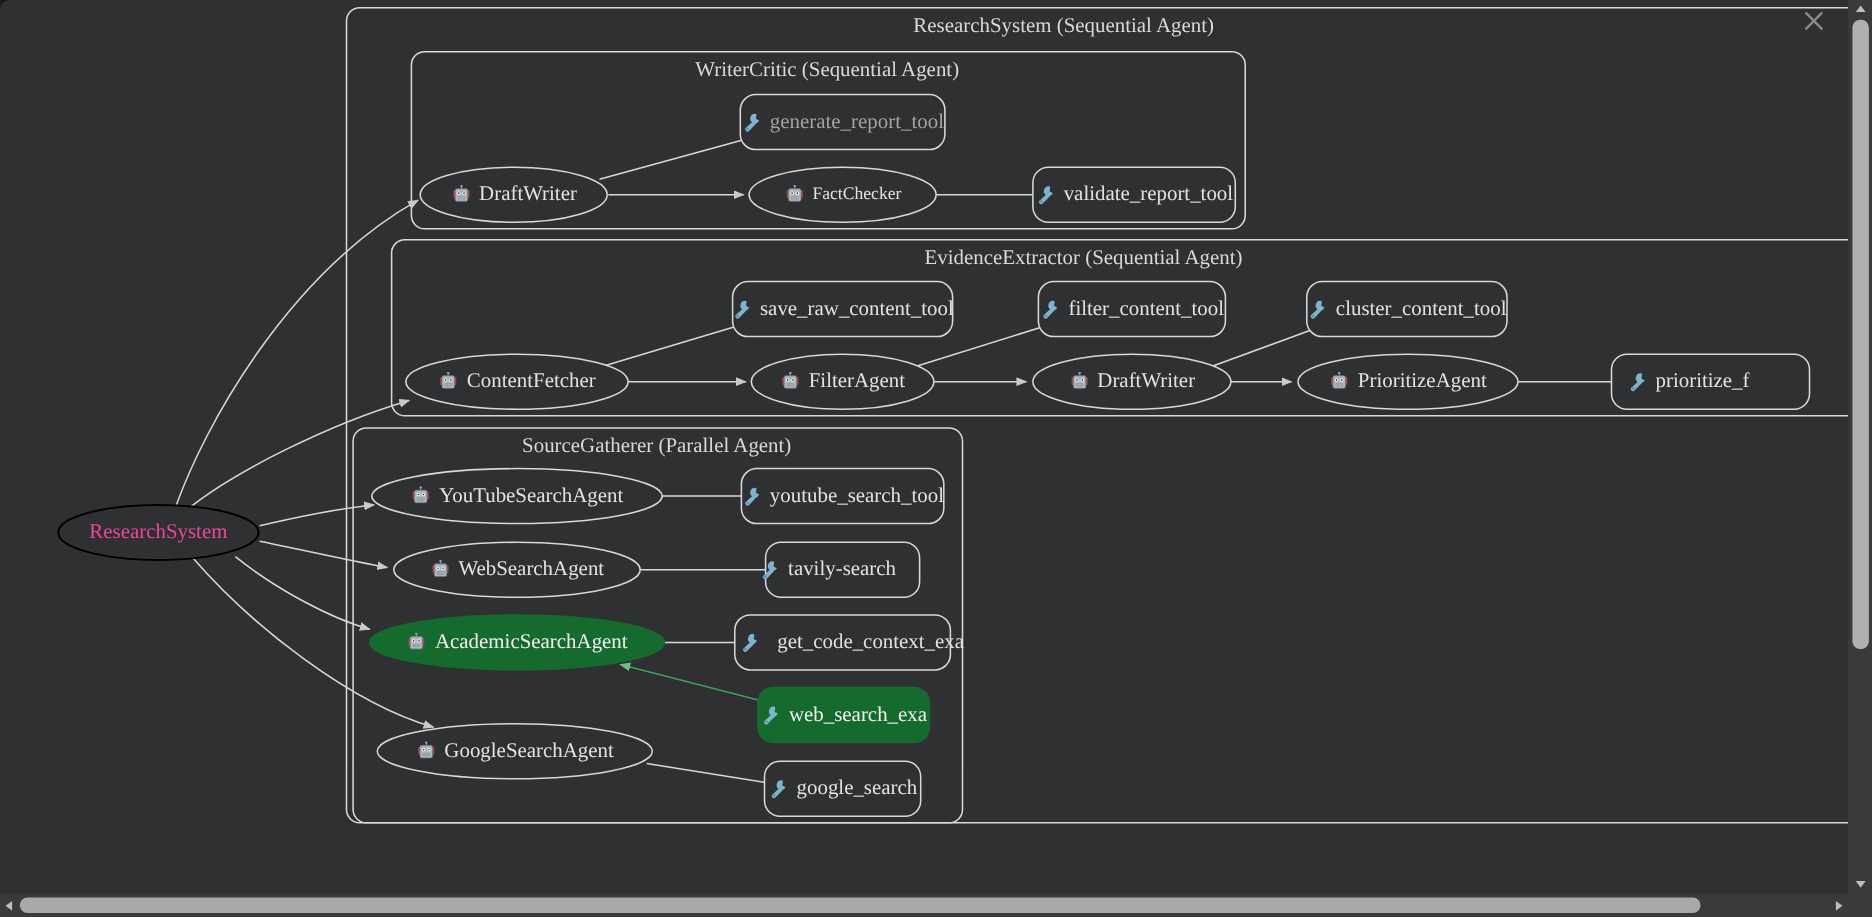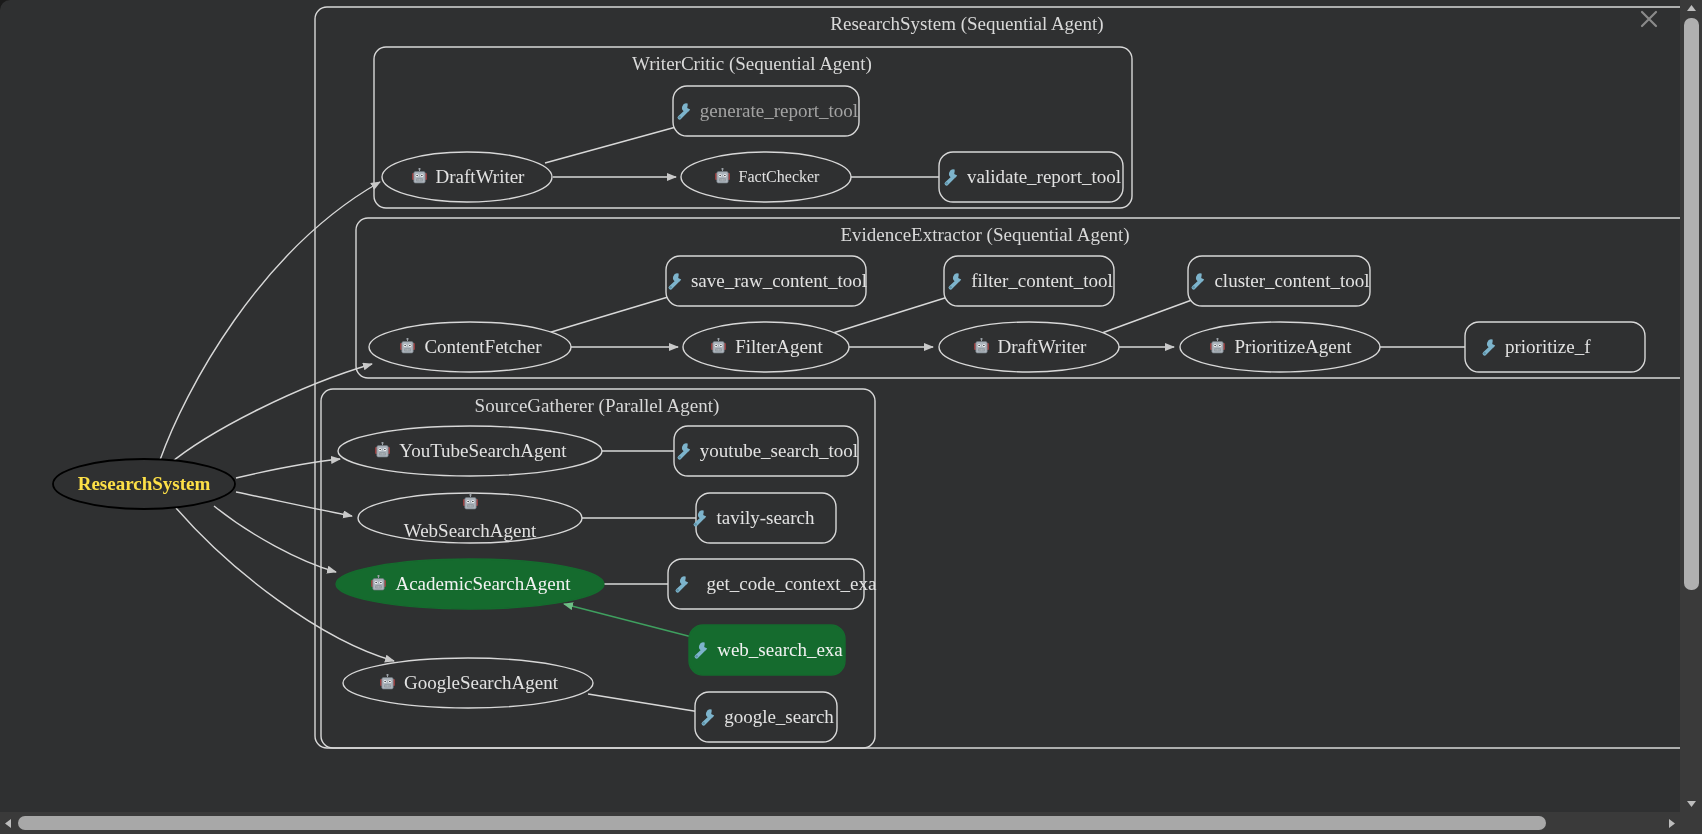--- a/index.html
+++ b/index.html
@@ -209,21 +209,21 @@
       </svg>
 
       <div id="cluster-titles">
           <div class="cluster-title" style="left: 967px; top: 13px;">ResearchSystem (Sequential Agent)</div>
           <div class="cluster-title" style="left: 752px; top: 53px;">WriterCritic (Sequential Agent)</div>
           <div class="cluster-title" style="left: 985px; top: 224px;">EvidenceExtractor (Sequential Agent)</div>
           <div class="cluster-title" style="left: 597px; top: 395px;">SourceGatherer (Parallel Agent)</div>
         </div>
       <div id="node-labels">
           <div class="node-label" style="left: 53px; top: 459px; width: 182px; height: 50px; display: flex; align-items: center; justify-content: center; gap: 7px; padding-left: 0px; box-sizing: border-box;">
-            <span style="color: #fde047; font-size: 19px; font-weight: bold;">ResearchSystem</span>
+            <span style="color: #ec4899; font-size: 19px;">ResearchSystem</span>
           </div>
           <div class="node-label" style="left: 382px; top: 152px; width: 170px; height: 50px; display: flex; align-items: center; justify-content: center; gap: 7px; padding-left: 0px; box-sizing: border-box;">
             <span style="display: flex; align-items: center;">
               <svg width="19" height="19" viewBox="0 0 19 19">
                 <path d="M9.5,0.8 L9.5,3.2" stroke="#9aa0a6" stroke-width="1"></path>
                 <circle cx="9.5" cy="1" r="1.1" fill="#9aa0a6"></circle>
                 <rect x="2.2" y="5" width="2" height="7" rx="0.9" fill="#b04242"></rect>
                 <rect x="14.8" y="5" width="2" height="7" rx="0.9" fill="#b04242"></rect>
                 <rect x="3.8" y="3.6" width="11.4" height="11.4" rx="1.6" fill="#adb5bd" stroke="#6f767d" stroke-width="0.7"></rect>
                 <circle cx="7.1" cy="7.6" r="1.5" fill="#ffffff"></circle>
@@ -397,21 +397,21 @@
                 <circle cx="7.1" cy="7.6" r="1.5" fill="#ffffff"></circle>
                 <circle cx="7.1" cy="7.6" r="0.75" fill="#23272b"></circle>
                 <circle cx="11.9" cy="7.6" r="1.5" fill="#ffffff"></circle>
                 <circle cx="11.9" cy="7.6" r="0.75" fill="#23272b"></circle>
                 <rect x="6.3" y="10.6" width="6.4" height="2.6" rx="0.5" fill="#7d858c"></rect>
                 <path d="M7.2,10.9 L7.2,12.9 M8.3,10.9 L8.3,12.9 M9.5,10.9 L9.5,12.9 M10.7,10.9 L10.7,12.9 M11.8,10.9 L11.8,12.9" stroke="#d7dbdf" stroke-width="0.5"></path>
               </svg>
             </span>
             <span style="color: rgb(226, 226, 226); font-size: 19px;">YouTubeSearchAgent</span>
           </div>
-          <div class="node-label" style="left: 358px; top: 493px; width: 224px; height: 50px; display: flex; align-items: center; justify-content: center; gap: 7px; padding-left: 0px; box-sizing: border-box; flex-direction: column;">
+          <div class="node-label" style="left: 358px; top: 493px; width: 224px; height: 50px; display: flex; align-items: center; justify-content: center; gap: 7px; padding-left: 0px; box-sizing: border-box;">
             <span style="display: flex; align-items: center;">
               <svg width="19" height="19" viewBox="0 0 19 19">
                 <path d="M9.5,0.8 L9.5,3.2" stroke="#9aa0a6" stroke-width="1"></path>
                 <circle cx="9.5" cy="1" r="1.1" fill="#9aa0a6"></circle>
                 <rect x="2.2" y="5" width="2" height="7" rx="0.9" fill="#b04242"></rect>
                 <rect x="14.8" y="5" width="2" height="7" rx="0.9" fill="#b04242"></rect>
                 <rect x="3.8" y="3.6" width="11.4" height="11.4" rx="1.6" fill="#adb5bd" stroke="#6f767d" stroke-width="0.7"></rect>
                 <circle cx="7.1" cy="7.6" r="1.5" fill="#ffffff"></circle>
                 <circle cx="7.1" cy="7.6" r="0.75" fill="#23272b"></circle>
                 <circle cx="11.9" cy="7.6" r="1.5" fill="#ffffff"></circle>

